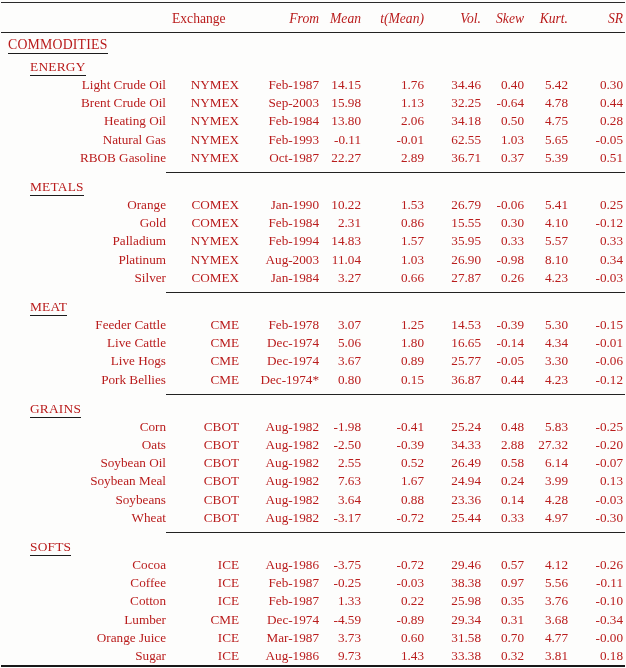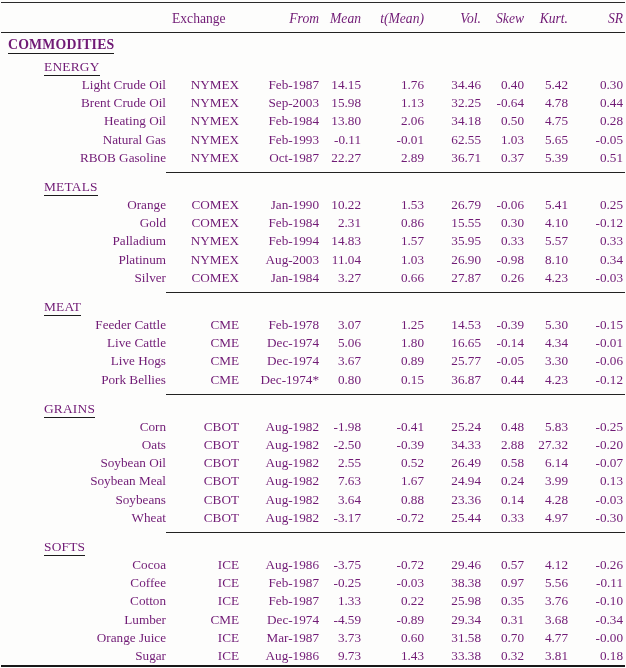--- a/index.html
+++ b/index.html
@@ -5,21 +5,21 @@
   html, body {
     margin: 0;
     padding: 0;
     background: #e8e8e8;
   }
   .page {
     position: relative;
     width: 626px;
     height: 668px;
     background: #fdfdfc;
-    color: #701a75;
+    color: #b91c1c;
     font-family: "Liberation Serif", "DejaVu Serif", serif;
     overflow: hidden;
   }
   .table-wrap {
     margin: 2px 1px 0 1px;
     border-top: 1.6px solid #2a2a2a;
   }
   table.stats {
     border-collapse: collapse;
     table-layout: fixed;
@@ -51,31 +51,31 @@
   td.c-num  { text-align: right; }
 
   tr.group-row td {
     height: 21px;
     vertical-align: middle;
     padding-left: 7px;
     padding-top: 2px;
   }
   .group-label {
     display: inline-block;
-    font-weight: bold;
+    font-weight: normal;
     font-size: 13.8px;
     letter-spacing: 0.2px;
     border-bottom: 1.6px solid #1b1b1b;
     padding-bottom: 1px;
     line-height: 15px;
   }
   tr.section-row td {
     height: 20px;
     vertical-align: bottom;
-    padding-left: 43px;
+    padding-left: 29px;
     margin-top: 14px;
   }
   .section-label {
     display: inline-block;
     font-size: 13.4px;
     letter-spacing: 0.2px;
     border-bottom: 1.3px solid #1b1b1b;
     padding-bottom: 1px;
     line-height: 15px;
   }

